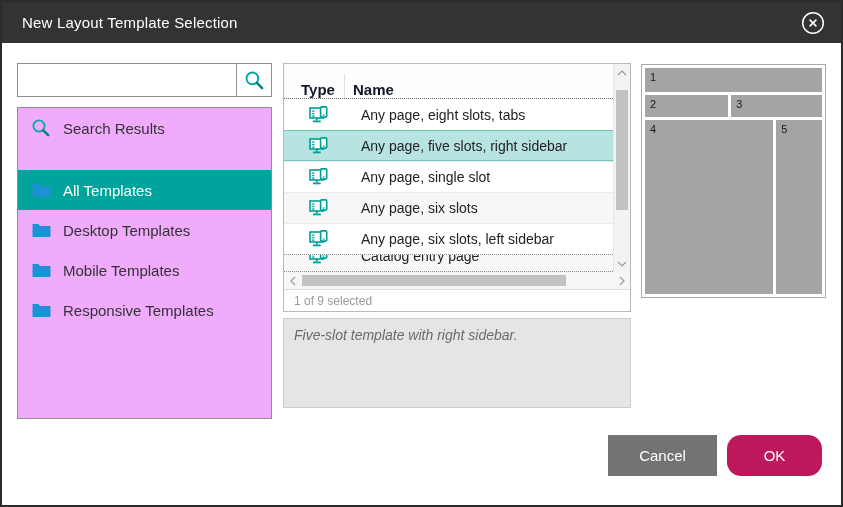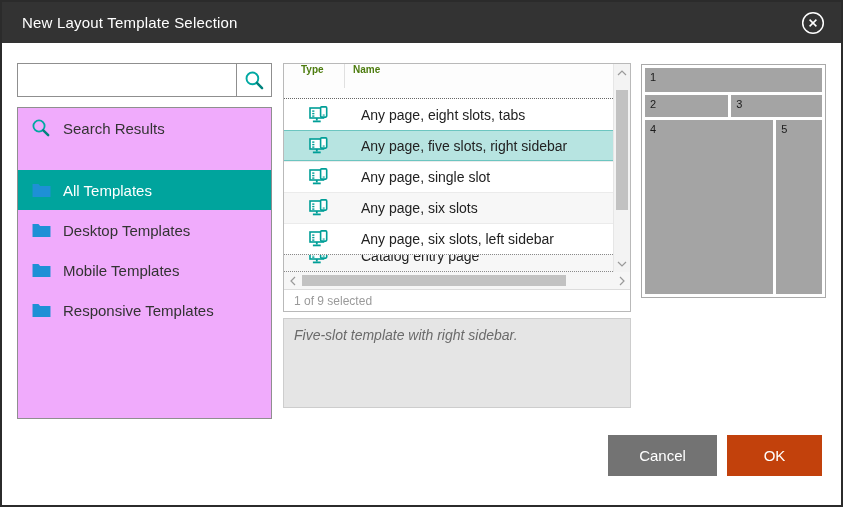--- a/index.html
+++ b/index.html
@@ -48,22 +48,22 @@
   .tree-item .t-label{ margin-left:12px; white-space:nowrap; }
   .tree-item.selected{ background:#00a49d; color:#ffffff;margin-top:22px; }
 
   
   .table-box{
     position:absolute; left:281px; top:61px; width:348px; height:249px;
     border:1px solid #b9b9b9; background:#fff;
   }
   .thead{
     position:absolute; top:0; left:0; right:17px; height:35px;
-    display:flex; align-items:flex-start; background:#fdfdfd;
-    border-bottom:1px dotted #666; font-size:10px; font-weight:bold; color:#4d7c0f;
+    display:flex; align-items:flex-end; background:#fdfdfd;
+    border-bottom:1px dotted #666; font-size:15px; font-weight:bold; color:#0f172a;
   }
   .th-type{ width:60px; padding-left:17px; }
   .th-sep{ width:1px; height:24px; background:#e0e0e0; margin-right:0; }
   .th-name{ padding-left:8px; }
   .tbody{
     position:absolute; top:35px; left:0; right:17px; height:173px; overflow:hidden;
   }
   .row{
     height:31px; display:flex; align-items:center; cursor:pointer;
     font-size:14px; color:#222; border-top:1px solid #ebebeb; background:#fff;
@@ -129,21 +129,21 @@
   .p-row3{ flex:1; }
   .slot-4{ width:72.5%; }
   .slot-5{ flex:1; }
 
   
   .btn{
     position:absolute; top:433px; height:41px; border:none; color:#fff;
     font-size:15px; font-family:"Liberation Sans", sans-serif; cursor:pointer;
   }
   .btn-cancel{ left:606px; width:109px; background:#737373; }
-  .btn-ok{ left:725px; width:95px; background:#c2410c; }
+  .btn-ok{ left:725px; width:95px; background:#be185d;border-radius:14px; }
 
   .defs-hidden{ position:absolute; width:0; height:0; overflow:hidden; }
 </style>
 </head>
 <body>
 
 <svg class="defs-hidden" xmlns="http://www.w3.org/2000/svg">
   <symbol id="sym-search" viewBox="0 0 20 20">
     <circle cx="8" cy="8" r="5.6" fill="none" stroke="#00a8a2" stroke-width="1.8"></circle>
     <line x1="12.3" y1="12.3" x2="17.2" y2="17.2" stroke="#00837d" stroke-width="2.4" stroke-linecap="round"></line>

